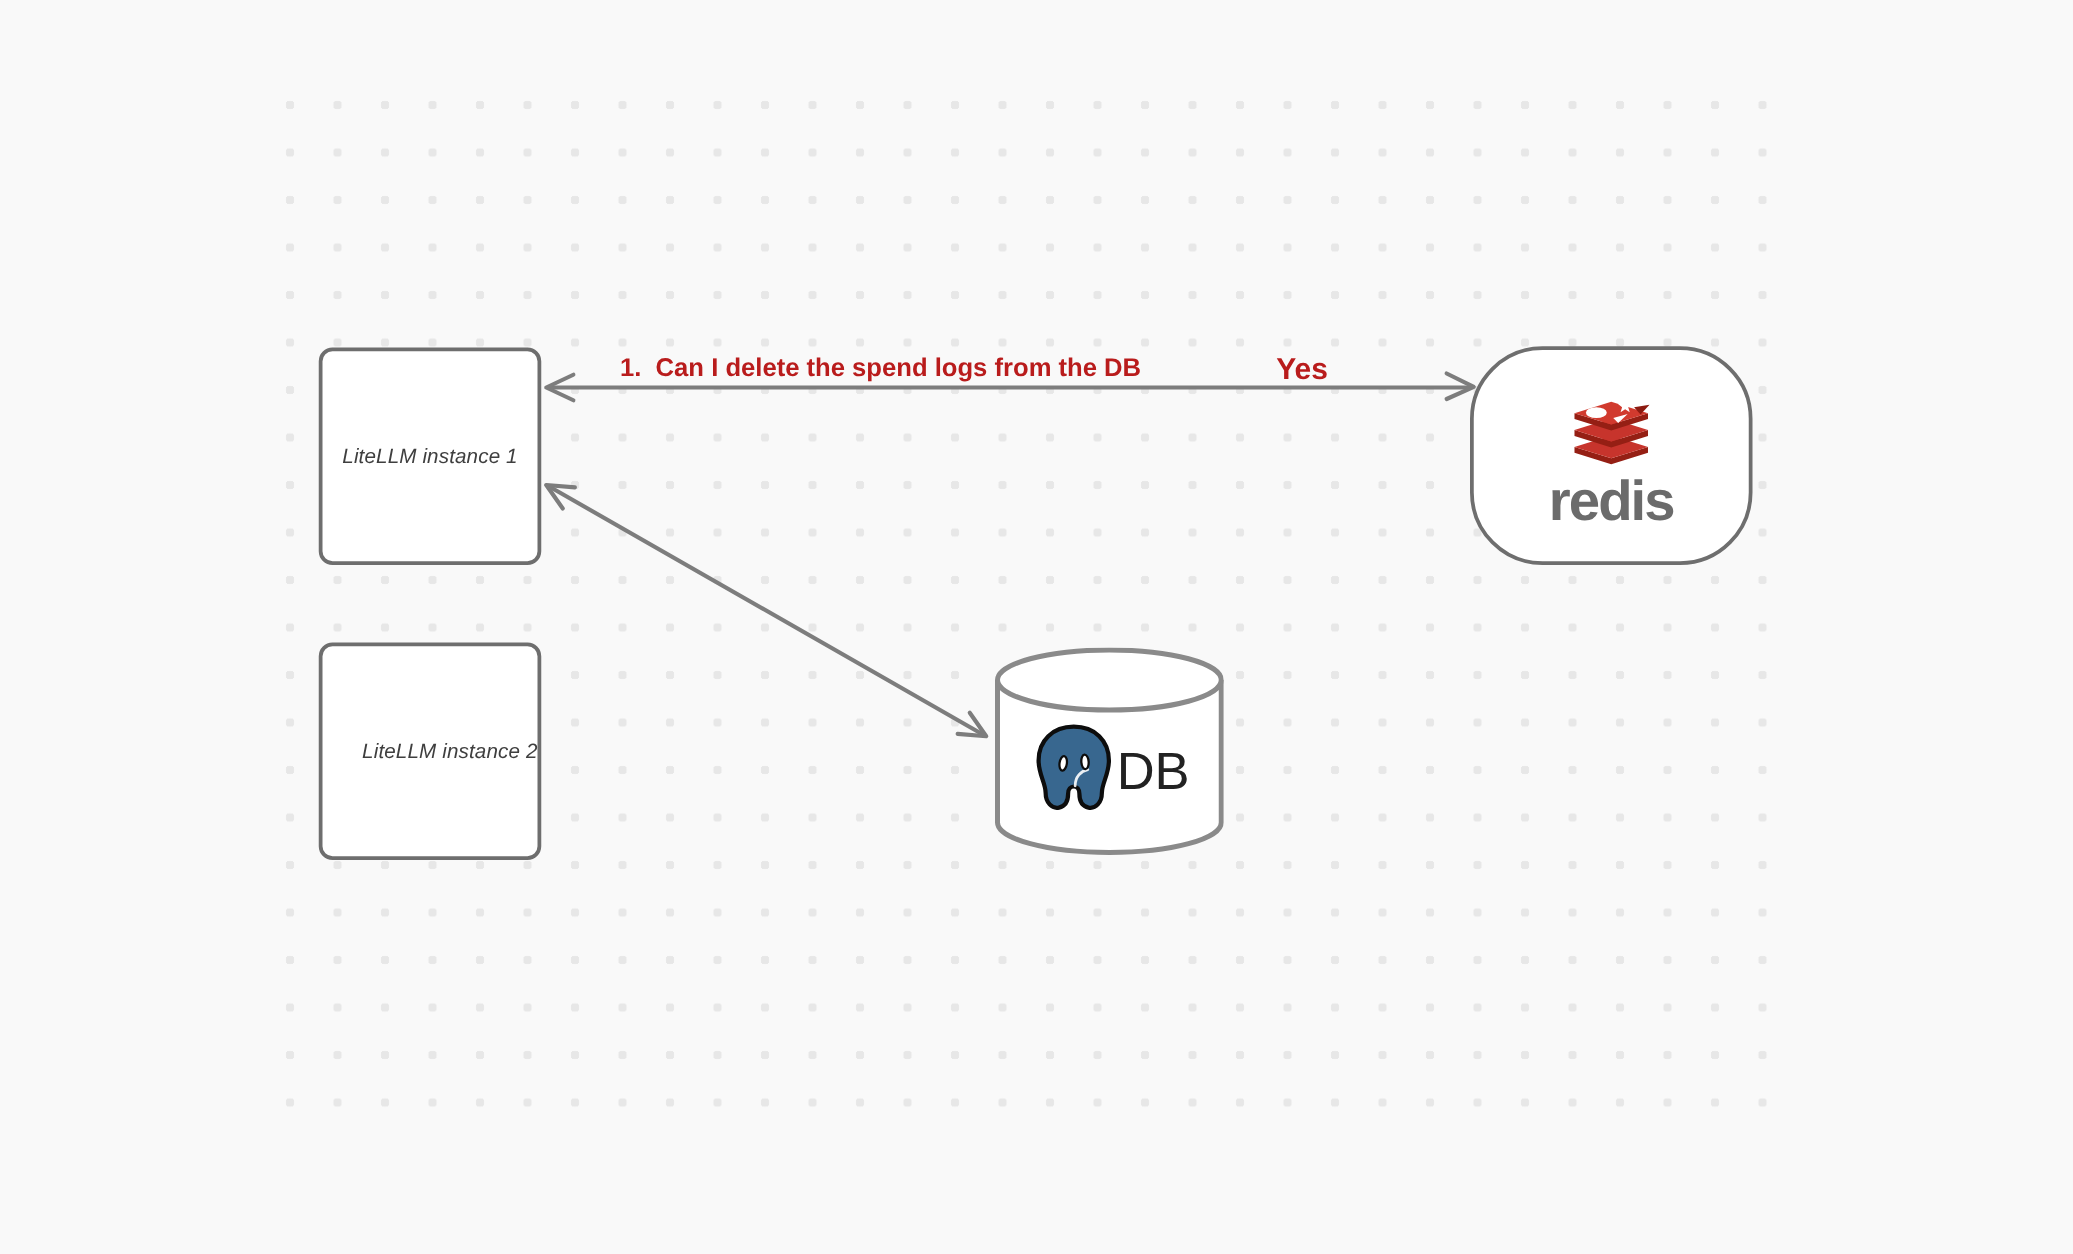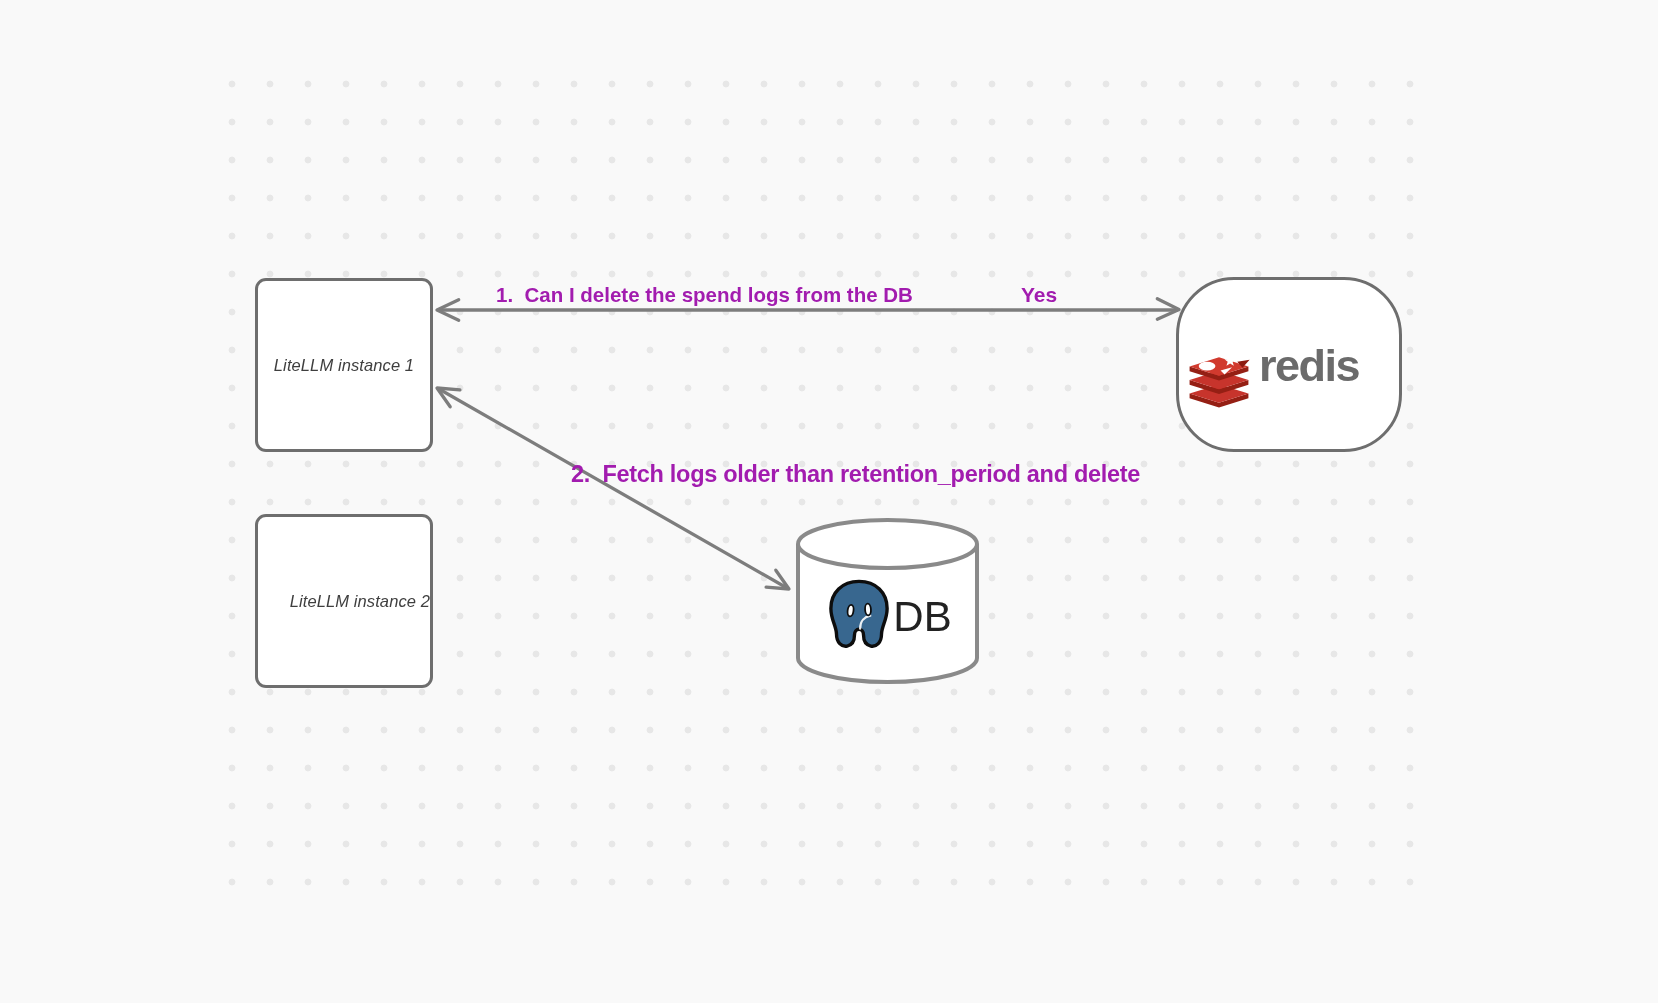--- a/index.html
+++ b/index.html
@@ -52,21 +52,21 @@
 
   
   .redis-node {
     position: absolute;
     left: 1176px; top: 277px;
     width: 226px; height: 175px;
     box-sizing: border-box;
     background: #ffffff;
     border: 3.5px solid #6e6e6e;
     border-radius: 58px;
-    display: flex; flex-direction: row; align-items: center;
+    display: flex; flex-direction: column; align-items: center;
   }
   .redis-node svg.redis-mark { margin-top: 35px; }
   .redis-word {
     margin-top: 1px;
     font-size: 45px; font-weight: bold;
     letter-spacing: -1.5px;
     color: #6b6b6b; line-height: 1;
   }
 
   
@@ -81,25 +81,25 @@
     display: flex; align-items: center; justify-content: center;
   }
   .db-label {
     font-size: 42px; font-weight: 500; color: #222222;
     line-height: 1; margin-left: -2px; margin-top: 6px;
   }
 
   
   .arrow-label {
     position: absolute;
-    font-weight: bold; color: #a21caf;
+    font-weight: bold; color: #b91c1c;
     white-space: pre; line-height: 1.2;
   }
   #label1 { left: 496px; top: 283px; font-size: 20.5px; }
-  #label-yes { left: 1021px; top: 282px; font-size: 21px; }
+  #label-yes { left: 1021px; top: 282px; font-size: 24px; }
   #label2 { left: 571px; top: 460px; font-size: 23.5px; letter-spacing: -0.3px; }
 </style>
 </head>
 <body>
 
 <div class="canvas">
 
   <div class="dots"></div>
 
   <svg class="arrows" viewBox="0 0 1658 1003" xmlns="http://www.w3.org/2000/svg">
@@ -155,15 +155,14 @@
         <path d="M33 45 C33 38.5 37 34.5 42 33.5" fill="none" stroke="#ffffff" stroke-width="2" stroke-linecap="round" opacity="0.9"></path>
         <ellipse cx="24.5" cy="29" rx="2.6" ry="5.2" fill="#ffffff" stroke="#0d0d0d" stroke-width="1.6" transform="rotate(8 24.5 29)"></ellipse>
         <ellipse cx="40" cy="28" rx="2.6" ry="5.2" fill="#ffffff" stroke="#0d0d0d" stroke-width="1.6" transform="rotate(-4 40 28)"></ellipse>
       </svg>
       <span class="db-label">DB</span>
     </div>
   </div>
 
   <div class="arrow-label" id="label1">1.  Can I delete the spend logs from the DB</div>
   <div class="arrow-label" id="label-yes">Yes</div>
-  <div class="arrow-label" id="label2">2.  Fetch logs older than retention_period and delete</div>
 
 </div>
 
 </body></html>

